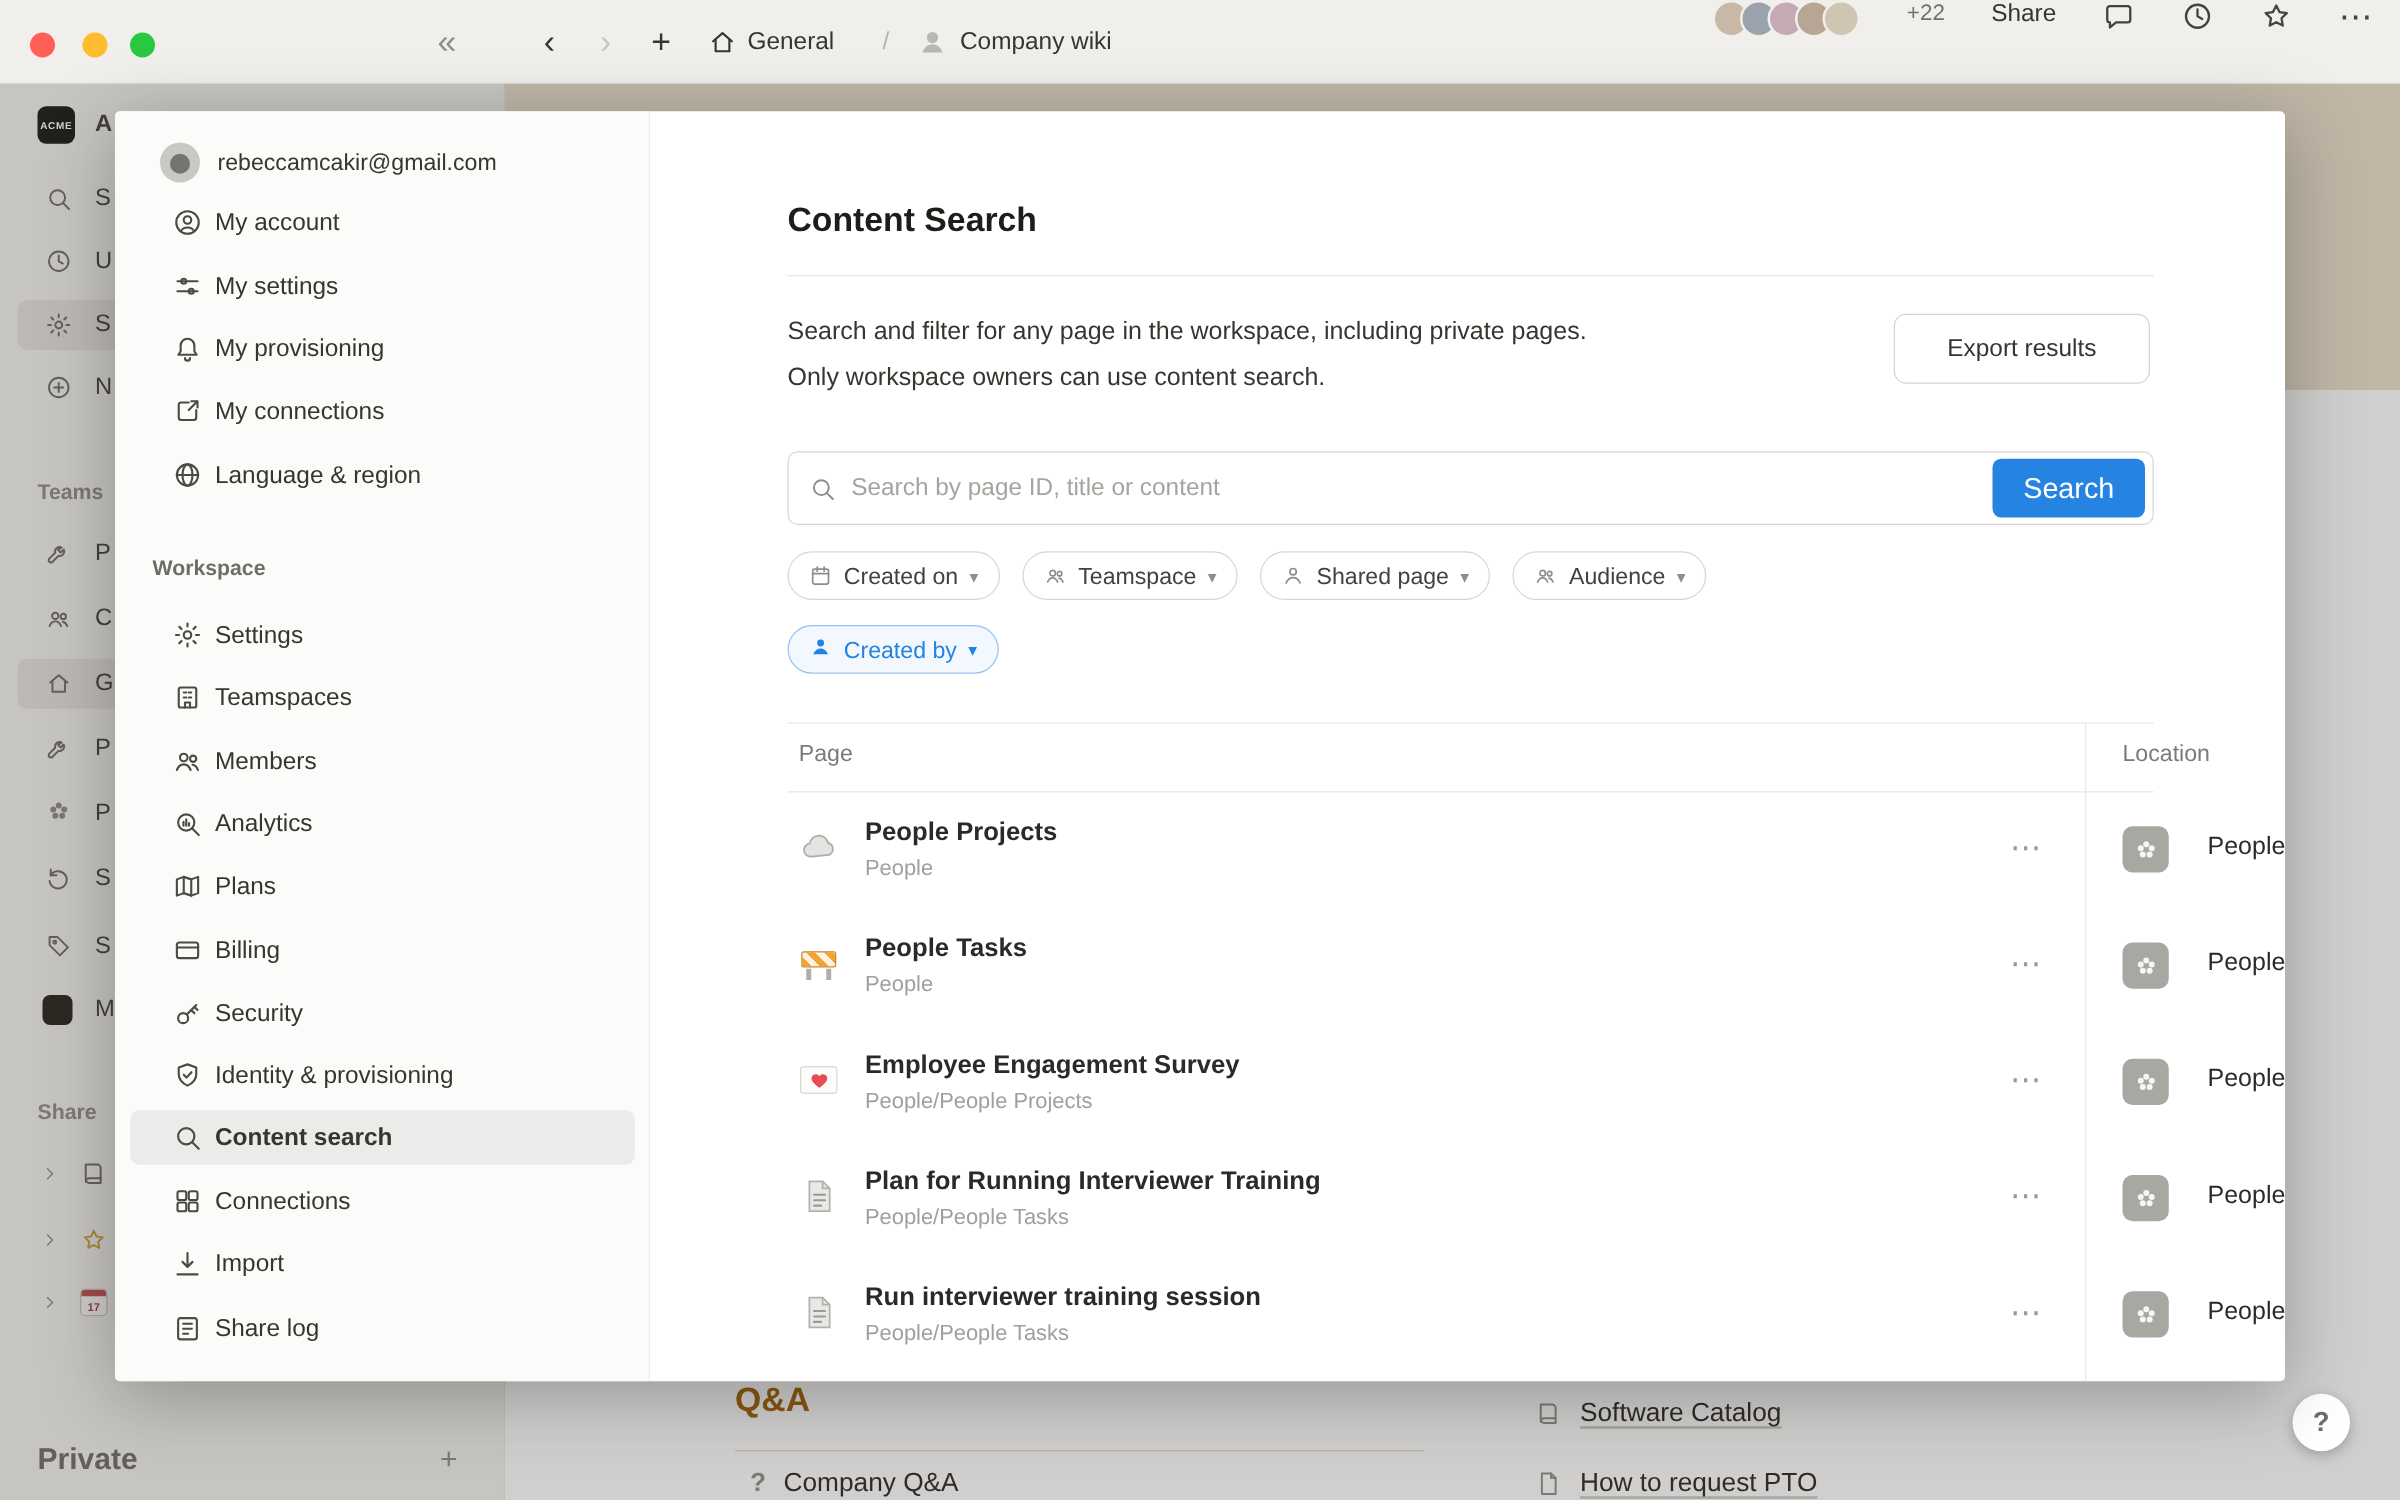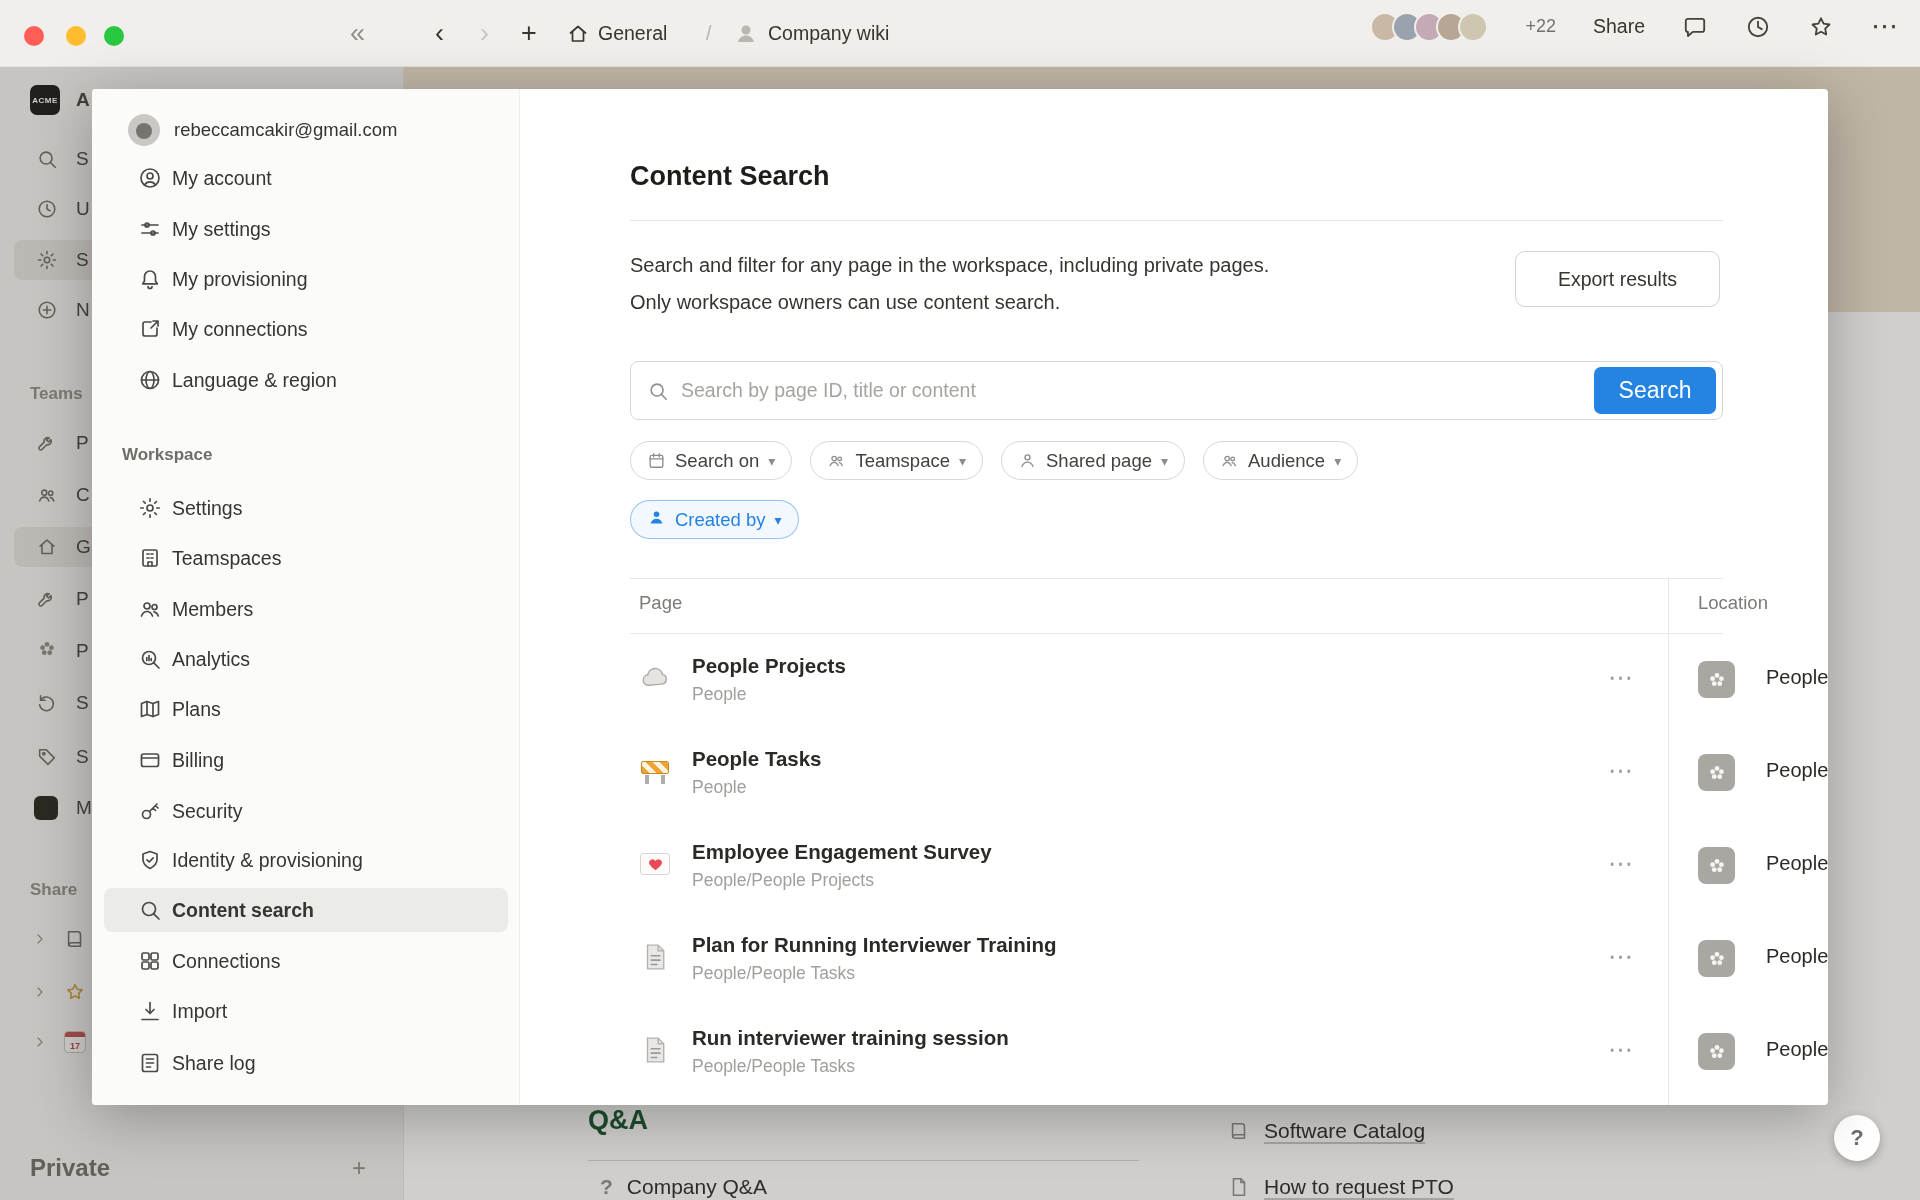--- a/index.html
+++ b/index.html
@@ -6,21 +6,21 @@
   html,body { width:1920px; height:1200px; }
   body { position:relative; overflow:hidden; font-family:"Liberation Sans",sans-serif; background:#fff; color:#37352f; }
   svg.ic { fill:none; stroke:currentColor; stroke-width:1.7; stroke-linecap:round; stroke-linejoin:round; display:block; }
 
   
   .topbar { position:absolute; top:0; left:0; width:1920px; height:67px; background:#f1efec; border-bottom:1px solid #e4e2de; z-index:10; }
   .tl { position:absolute; top:26px; width:20px; height:20px; border-radius:50%; }
   .tb-abs { position:absolute; top:0; height:67px; display:flex; align-items:center; }
   .tb-glyph { font-size:27px; color:#37352f; line-height:1; }
   .crumb { font-size:19.5px; color:#37352f; }
-  .tb-right { position:absolute; right:22px; top:0; height:53px; display:flex; align-items:center; gap:37px; }
+  .tb-right { position:absolute; right:22px; top:0; height:53px; display:flex; gap:37px; }
   .avatars { display:flex; }
   .avatar { width:30px; height:30px; border-radius:50%; border:2px solid #f1efec; margin-left:-8px; }
   .avatar:first-child { margin-left:0; }
   .tb-icon { color:#45433e; }
 
   
   .content-bg { position:absolute; top:67px; left:0; right:0; bottom:0; background:#ffffff; z-index:1; }
   .cover { position:absolute; top:0; left:404px; right:0; height:245px; background:#e9dfcb; }
   .app-sidebar { position:absolute; top:0; left:0; width:404px; bottom:0; background:#f4f2ef; border-right:1px solid #e8e6e2; }
   .sb-row { position:absolute; left:0; width:404px; height:40px; display:flex; align-items:center; }
@@ -28,21 +28,21 @@
   .sb-icon { position:absolute; left:36px; color:#6f6d68; }
   .sb-label { position:absolute; left:76px; font-size:19px; color:#45433e; font-weight:500; }
   .sb-section { position:absolute; left:30px; font-size:17px; font-weight:600; color:#908e89; }
   .sb-chev { position:absolute; left:32px; color:#908e89; }
   .acme-logo { position:absolute; left:30px; width:30px; height:30px; background:#1b1a17; border-radius:7px; color:#fff; font-size:8px; font-weight:700; display:flex; align-items:center; justify-content:center; letter-spacing:.5px; }
   .mini-cal { position:absolute; left:64px; width:22px; height:22px; background:#fdfcfb; border:1px solid #c9c7c3; border-radius:4px; overflow:hidden; font-size:9px; color:#b3433f; text-align:center; line-height:19px; font-weight:700; }
   .mini-cal::before { content:""; display:block; height:5px; background:#c0544f; }
   .blk-sq { position:absolute; left:34px; width:24px; height:24px; border-radius:6px; background:#28261f; }
 
   
-  .bg-h1 { position:absolute; left:588px; top:1038px; font-size:27px; font-weight:700; color:#14532d; }
+  .bg-h1 { position:absolute; left:588px; top:1038px; font-size:27px; font-weight:700; color:#a16207; }
   .bg-divider { position:absolute; left:588px; top:1093px; width:551px; height:1px; background:#d9d7d3; }
   .bg-item { position:absolute; display:flex; align-items:center; gap:14px; font-size:21px; color:#2c2a26; }
   .bg-item .txt { text-decoration:underline; text-decoration-color:#c9c7c3; text-underline-offset:4px; font-weight:500; }
   .bg-qmark { color:#8f8d89; font-size:21px; font-weight:700; }
   .bg-icon { color:#8f8d89; }
 
   
   .dim { position:absolute; top:67px; left:0; right:0; bottom:0; background:rgba(58,56,50,0.24); z-index:20; }
   .help-fab { position:absolute; left:1834px; top:1115px; width:46px; height:46px; border-radius:50%; background:#ffffff; box-shadow:0 3px 10px rgba(0,0,0,.25); z-index:25; display:flex; align-items:center; justify-content:center; font-size:22px; color:#6f6d69; font-weight:600; }
 
@@ -552,21 +552,21 @@
     </div>
 
     <div class="chips">
       <div class="chip">
         <span class="cicon">
             <svg class="ic" width="19" height="19" viewBox="0 0 24 24">
               <rect x="4" y="5.5" width="16" height="15" rx="2"></rect>
               <path d="M4 10h16M8.5 3.5v4M15.5 3.5v4"></path>
             </svg>
           </span>
-        <span>Search on</span>
+        <span>Created on</span>
         <span class="chev">▾</span>
       </div>
       <div class="chip">
         <span class="cicon">
             <svg class="ic" width="19" height="19" viewBox="0 0 24 24">
               <circle cx="9" cy="9.5" r="2.8"></circle>
               <path d="M4 18.5c1-2.8 2.9-4.2 5-4.2s4 1.4 5 4.2"></path>
               <circle cx="16" cy="10" r="2.3"></circle>
               <path d="M15.5 14.6c1.8.3 3 1.5 3.9 3.9"></path>
             </svg>

